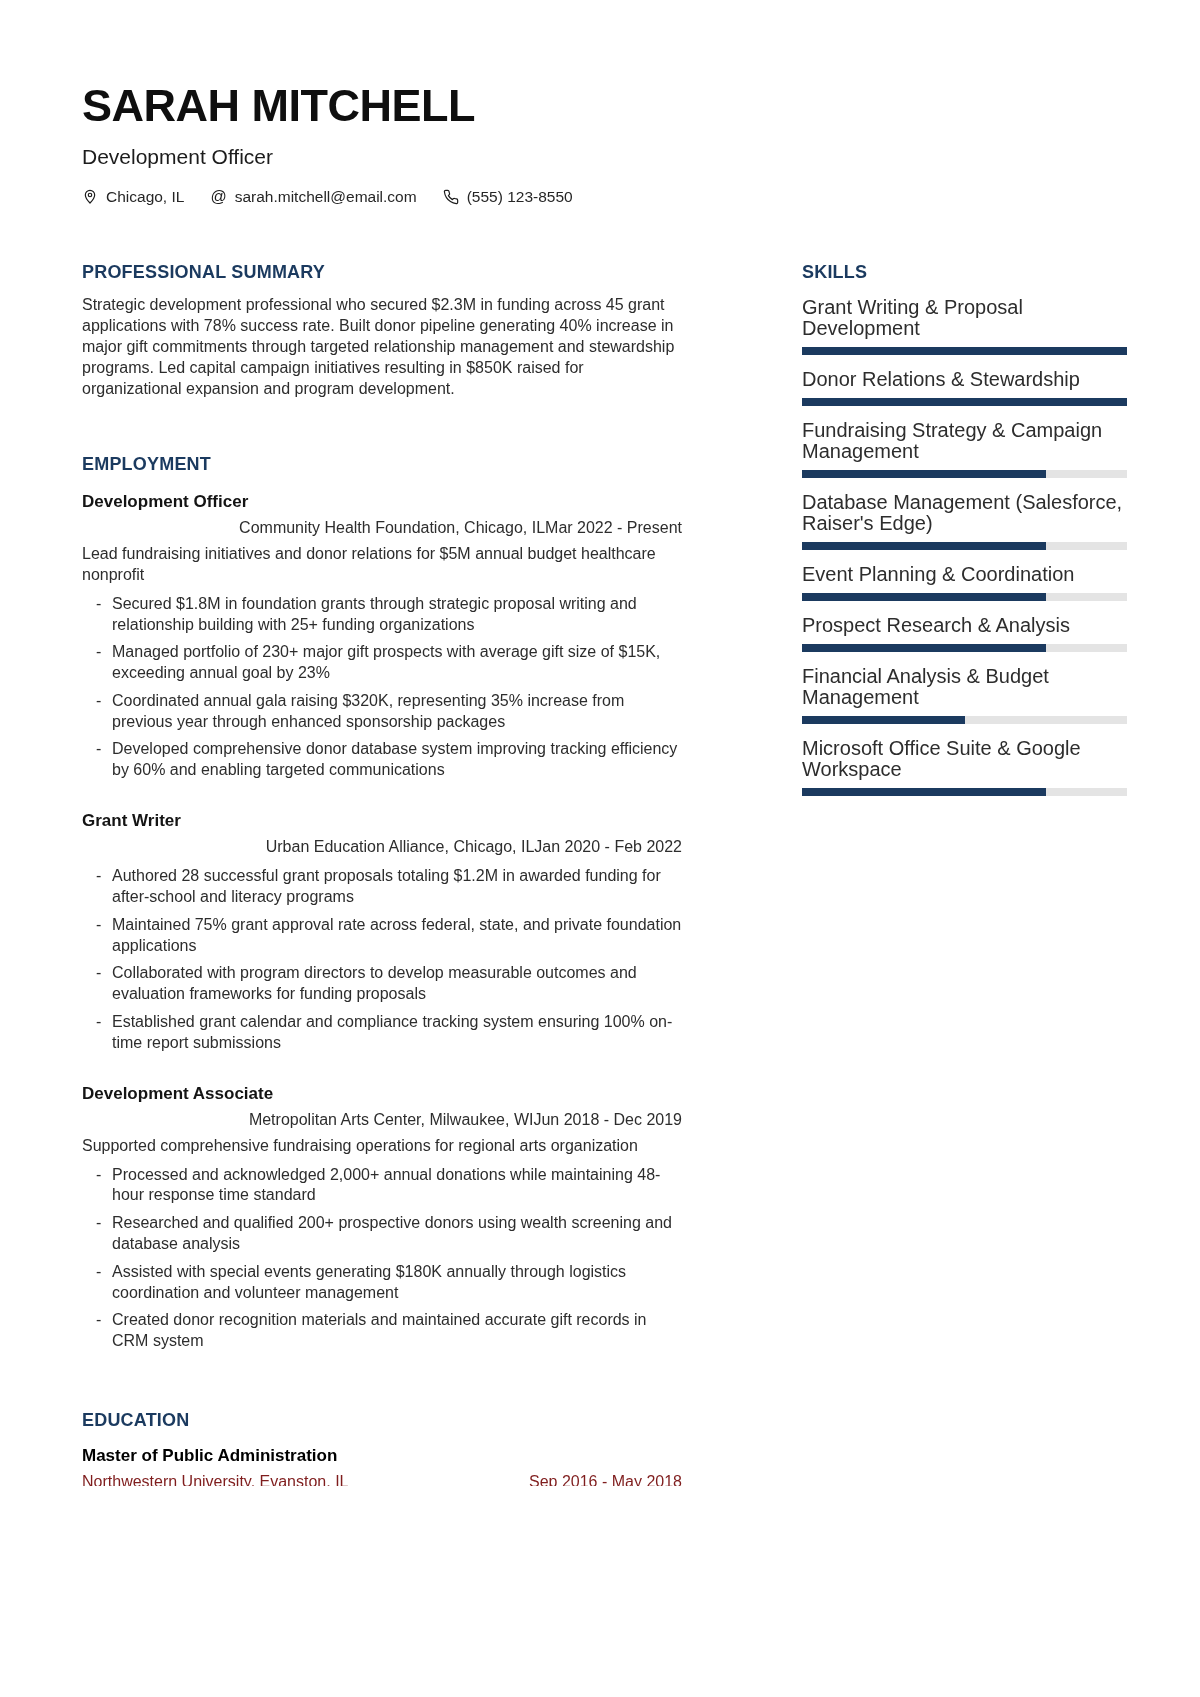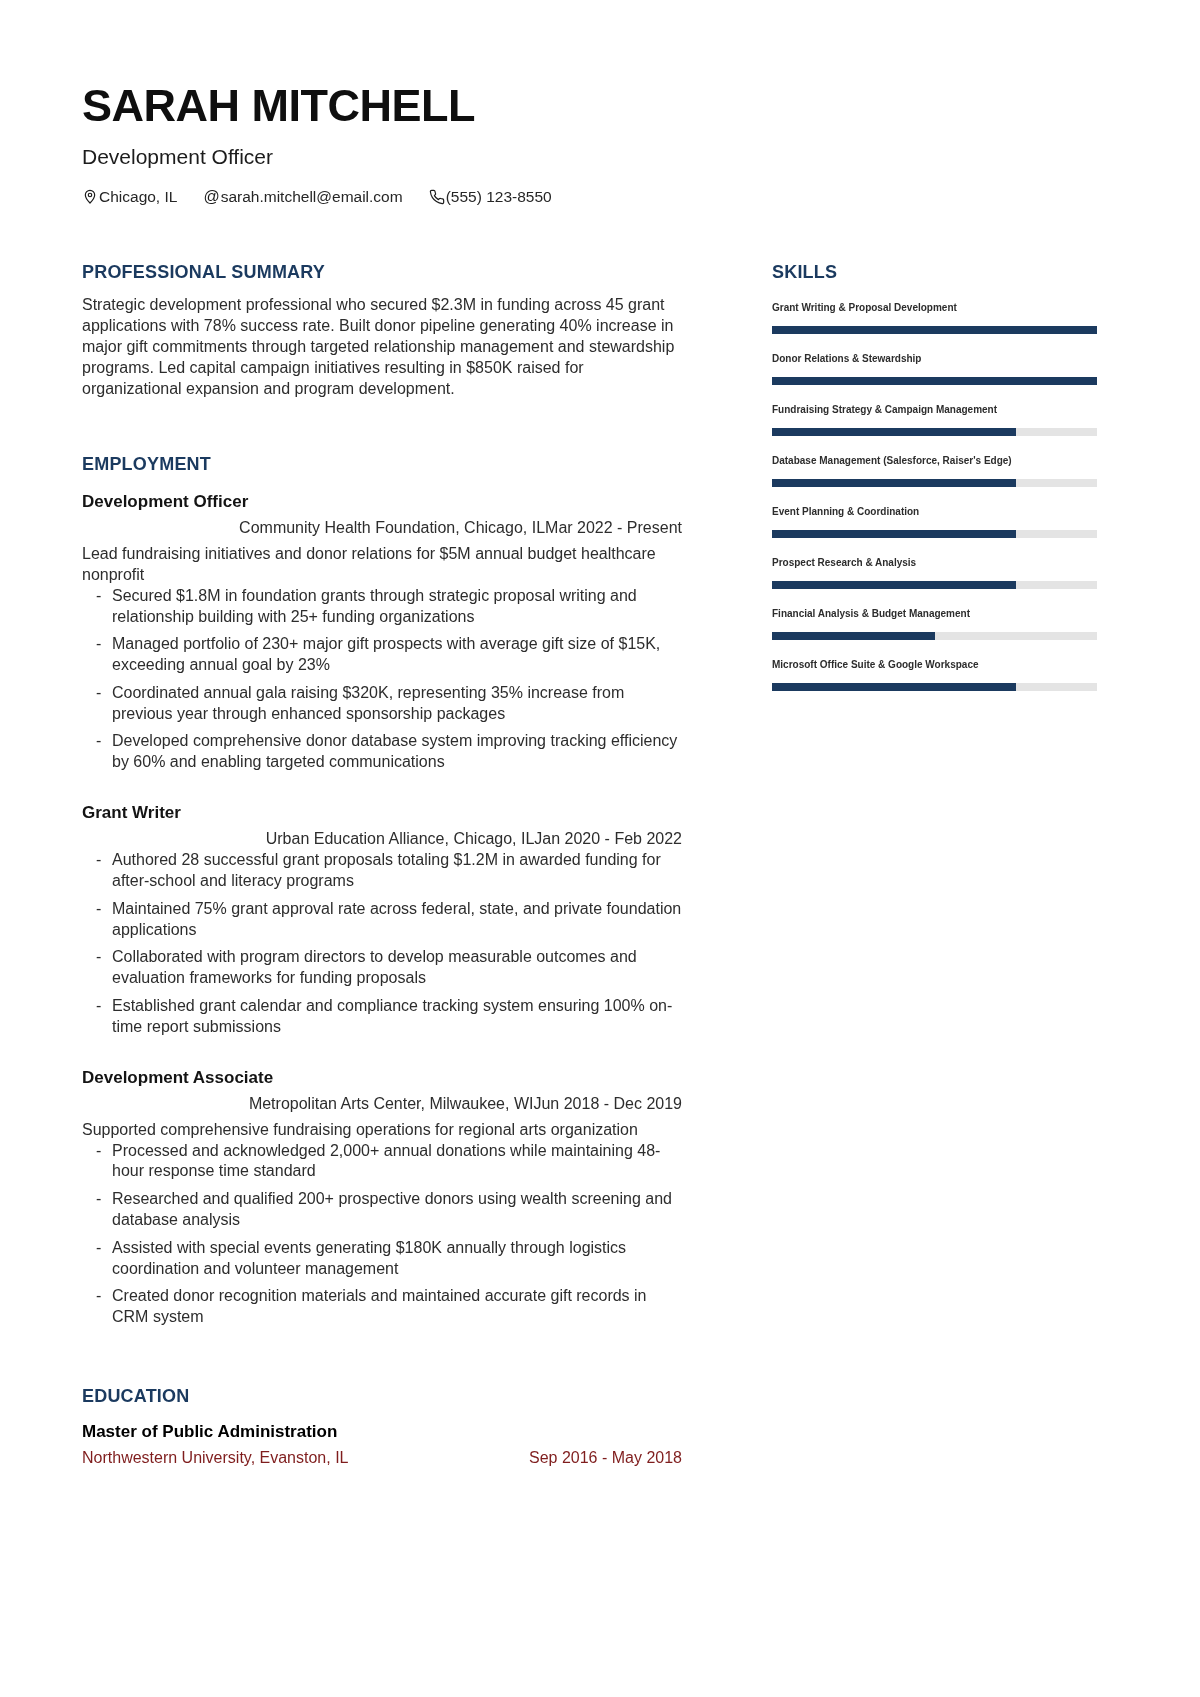--- a/index.html
+++ b/index.html
@@ -31,28 +31,28 @@
     color: #1c1c1c;
   }
   .contact-row {
     margin-top: 19px;
     display: flex;
     align-items: center;
     gap: 26px;
     font-size: 15.5px;
     color: #262626;
   }
-  .contact-item { display: flex; align-items: center; gap: 1px; }
+  .contact-item { display: flex; align-items: center; gap: 8px; }
   .contact-item svg { display: block; stroke: #1c1c1c; }
   .at-glyph { font-size: 16px; font-weight: 400; color: #1c1c1c; line-height: 1; }
 
   
   .columns { display: flex; margin-top: 56px; }
   .main-col { width: 600px; flex: 0 0 600px; }
-  .side-col { width: 325px; flex: 0 0 325px; margin-left: 90px; }
+  .side-col { width: 325px; flex: 0 0 325px; margin-left: 120px; }
 
   h2.section-heading {
     font-size: 18px;
     font-weight: 700;
     color: #1b3a5f;
     letter-spacing: 0.2px;
     line-height: 1.2;
   }
 
   
@@ -83,21 +83,21 @@
     font-size: 16px;
     line-height: 20.8px;
     color: #2d2d2d;
   }
   .job-summary {
     margin-top: 5px;
     font-size: 16px;
     line-height: 20.8px;
     color: #2d2d2d;
   }
-  ul.bullets { list-style: none; }
+  ul.bullets { list-style: none; margin-top: 8px; }
   ul.bullets li {
     position: relative;
     padding-left: 30px;
     font-size: 16px;
     line-height: 20.8px;
     color: #2d2d2d;
     margin-bottom: 7px;
   }
   ul.bullets li::before {
     content: "-";
@@ -121,24 +121,23 @@
     margin-top: 6px;
     font-size: 16px;
     line-height: 20.8px;
     color: #7f1d1d;
   }
 
   
   .skills-list { margin-top: 14px; }
   .skill-item { margin-bottom: 14px; }
   .skill-label {
-    font-size: 10px;
+    font-size: 20px;
     line-height: 21px;
     color: #2d2d2d;
-    font-weight: bold;
   }
   .skill-bar {
     margin-top: 8px;
     height: 8px;
     width: 100%;
     background: #e4e4e4;
   }
   .skill-fill {
     height: 100%;
     background: #1b3a5f;

